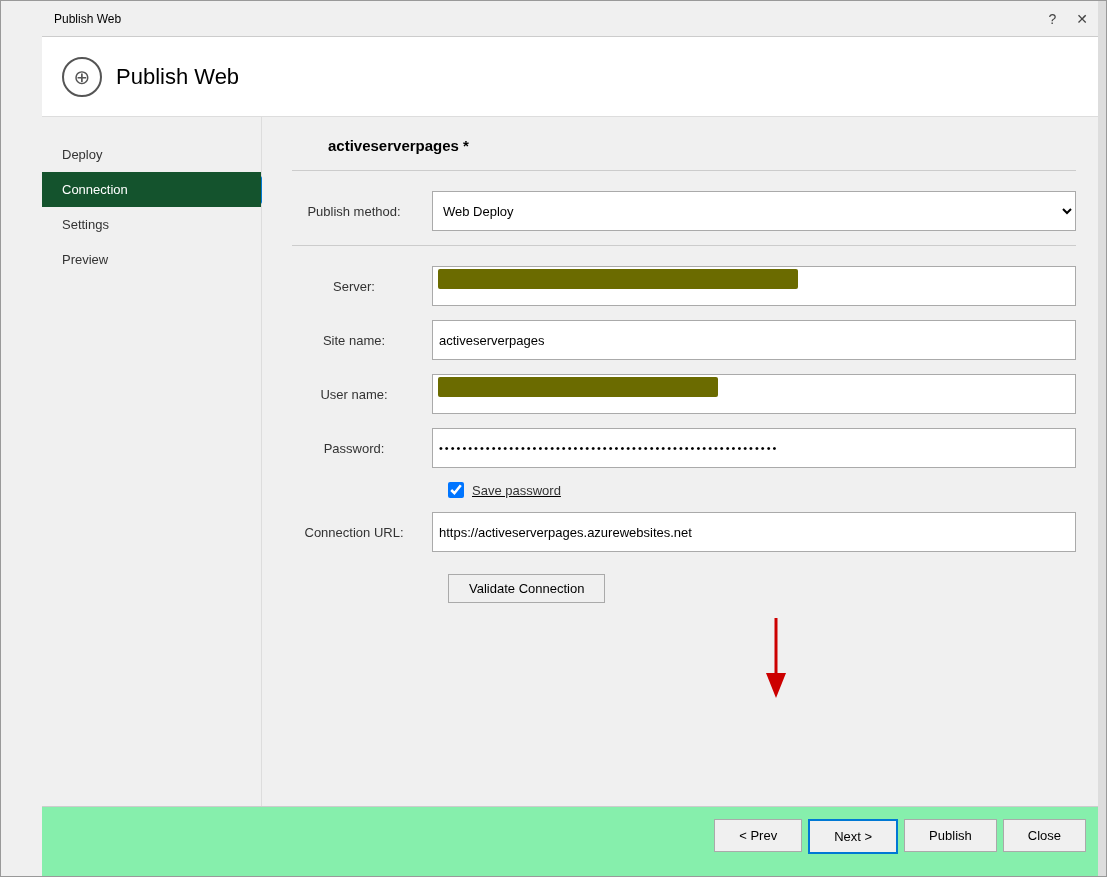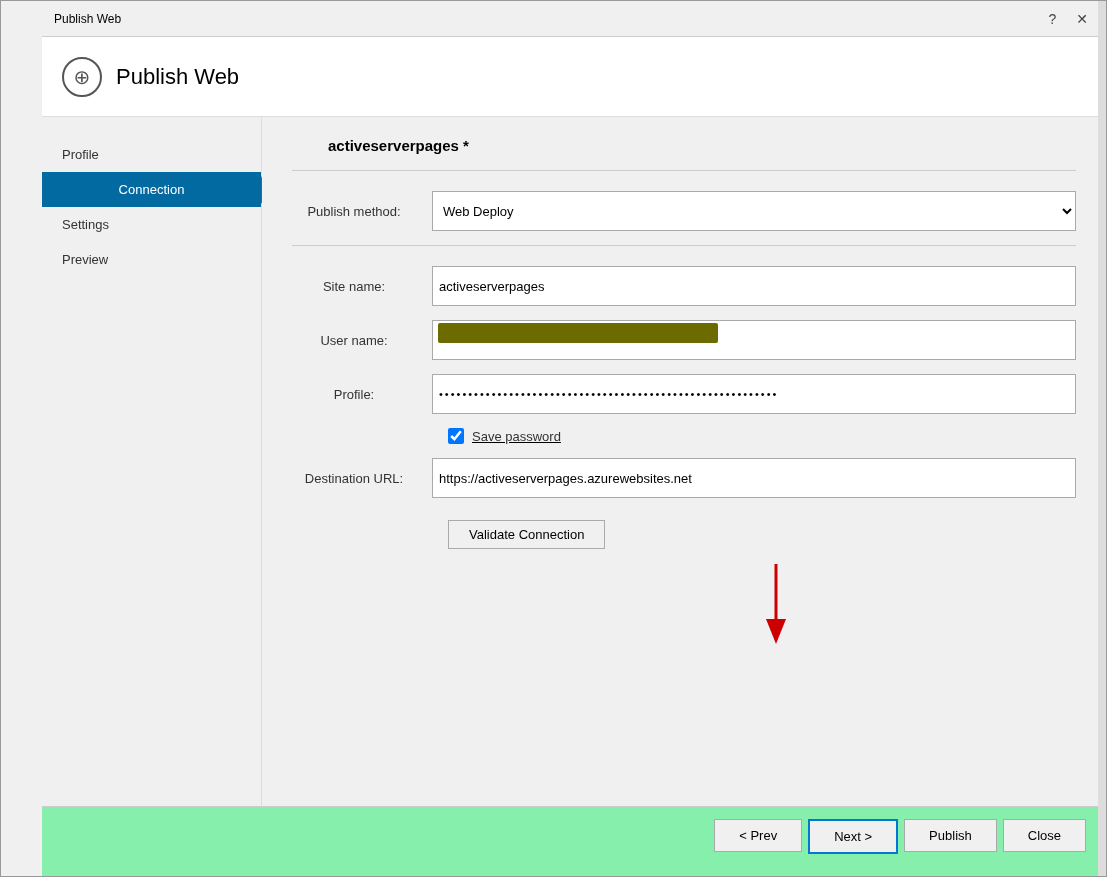--- a/index.html
+++ b/index.html
@@ -93,23 +93,22 @@
       border-right: 1px solid #ddd;
     }
     .sidebar-item {
       padding: 10px 20px;
       cursor: pointer;
       color: #333;
       font-size: 13px;
       position: relative;
     }
     .sidebar-item.active {
-      background: #0369a1;
+      background: #14532d;
       color: #fff;
-      text-align: center;
     }
     .sidebar-item.active::after {
       content: '';
       position: absolute;
       right: -8px;
       top: 50%;
       transform: translateY(-50%);
       width: 0;
       height: 0;
       border-top: 14px solid transparent;
@@ -261,21 +260,21 @@
 
   <div class="header-area">
     <div class="globe-icon">⊕</div>
     <span class="header-title">Publish Web</span>
   </div>
 
   <div class="main-content">
 
     <div class="sidebar">
       <div class="sidebar-item">
-        <span>Profile</span>
+        <span>Deploy</span>
       </div>
       <div class="sidebar-item active">
         <span>Connection</span>
       </div>
       <div class="sidebar-item">
         <span>Settings</span>
       </div>
       <div class="sidebar-item">
         <span>Preview</span>
       </div>
@@ -292,51 +291,58 @@
           <option>Web Deploy</option>
           <option>FTP</option>
           <option>File System</option>
           <option>Web Deploy Package</option>
         </select>
       </div>
 
       <hr class="separator">
 
       
+      <div class="form-row">
+        <label class="form-label">Server:</label>
+        <div style="flex:1; position:relative;">
+          <input type="text" class="form-control server-field" style="width: 100%;">
+          <div class="server-overlay"></div>
+        </div>
+      </div>
 
       
       <div class="form-row">
         <label class="form-label">Site name:</label>
         <input type="text" class="form-control" value="activeserverpages" style="">
       </div>
 
       
       <div class="form-row">
         <label class="form-label">User name:</label>
         <div style="flex:1; position:relative;">
           <input type="text" class="form-control" style="width: 100%;">
           <div class="username-overlay"></div>
         </div>
       </div>
 
       
       <div class="form-row">
-        <label class="form-label">Profile:</label>
+        <label class="form-label">Password:</label>
         <input type="password" class="form-control password-field" value="••••••••••••••••••••••••••••••••••••••••••••••••••••••••••" style="">
       </div>
 
       
       <div class="checkbox-row">
         <input type="checkbox" checked="" id="save-pw" style="">
         <label for="save-pw" class="checkbox-label">Save password</label>
       </div>
 
       
       <div class="form-row">
-        <label class="form-label">Destination URL:</label>
+        <label class="form-label">Connection URL:</label>
         <input type="text" class="form-control" value="https://activeserverpages.azurewebsites.net" style="">
       </div>
 
       
       <button class="validate-btn">Validate Connection</button>
 
       
       <div style="position:relative; height:100px; margin-top:10px;">
         <svg style="position:absolute; right:280px; top:0;" width="40" height="90" viewBox="0 0 40 90">
           <line x1="20" y1="5" x2="20" y2="70" stroke="#cc0000" stroke-width="3"></line>

